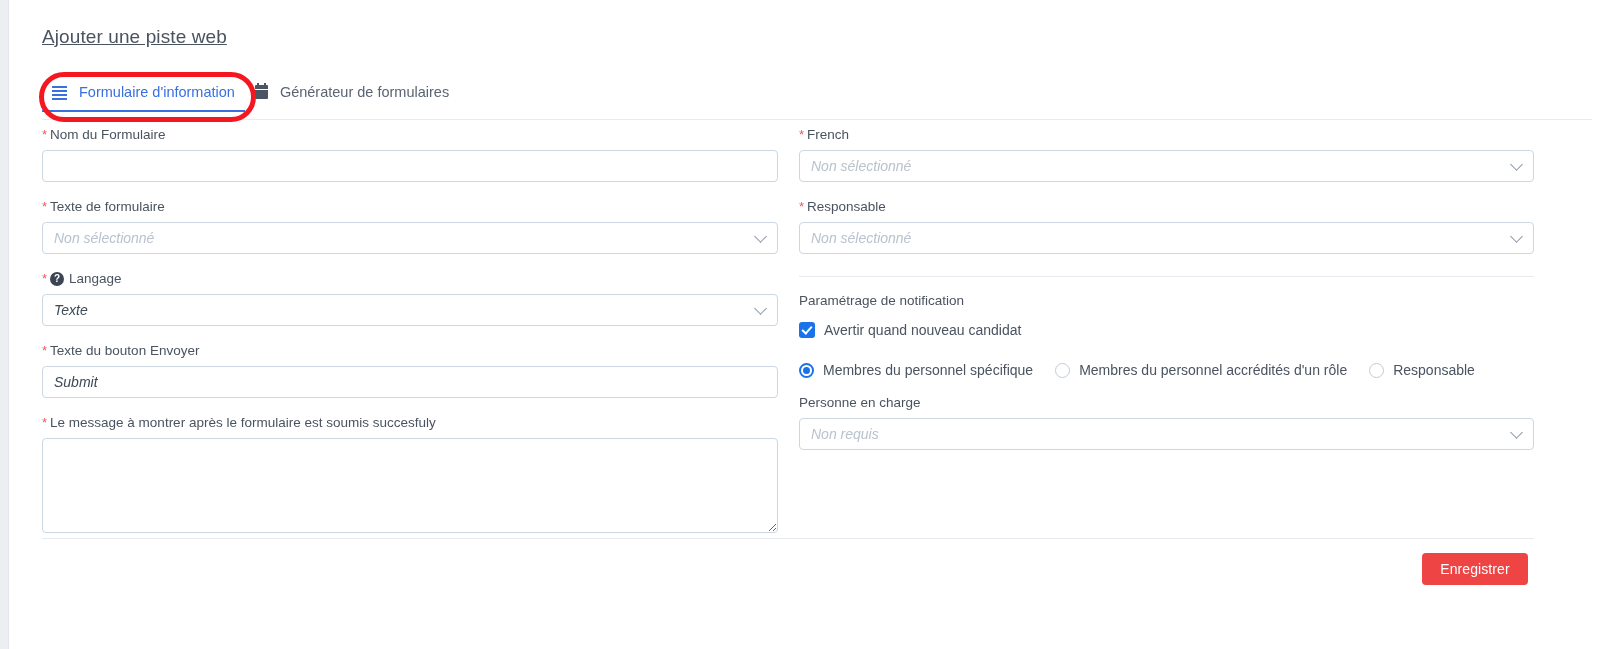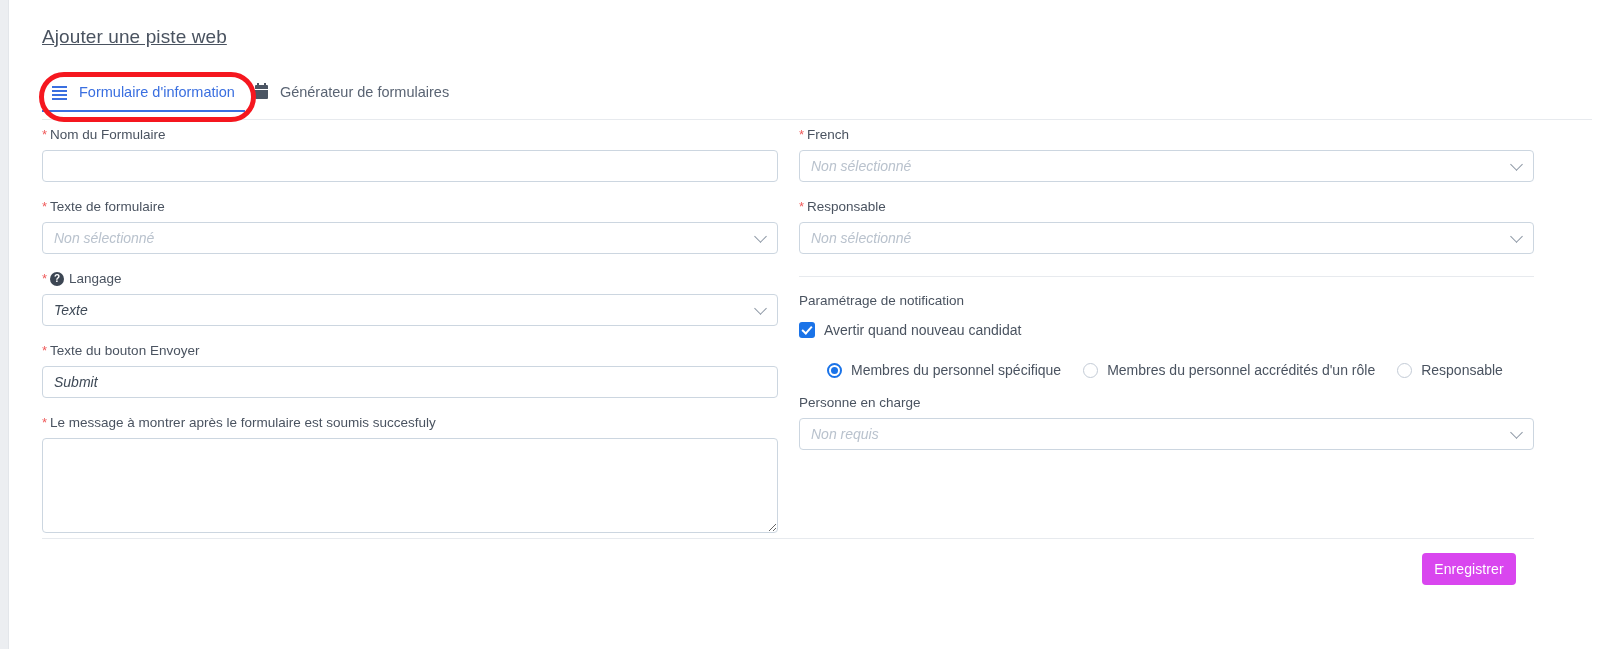--- a/index.html
+++ b/index.html
@@ -190,21 +190,21 @@
     content: "";
     position: absolute;
     left: 5px; top: 2px;
     width: 4px; height: 8px;
     border-right: 2px solid #fff;
     border-bottom: 2px solid #fff;
     transform: rotate(42deg);
   }
   .check-label { font-size: 14px; color: #4a5360; }
 
-  .radio-row { display: flex; align-items: flex-start; gap: 0px; margin-bottom: 16px; margin-left: 28px; }
+  .radio-row { display: flex; align-items: flex-start; gap: 0px; margin-bottom: 16px; }
   .radio-item { display: flex; align-items: center; gap: 9px; margin-right: 22px; cursor: pointer; }
   .radio {
     width: 15px; height: 15px;
     border-radius: 50%;
     border: 1.5px solid #c3cbd6;
     background: #fff;
     flex: none;
     position: relative;
   }
   .radio.on { border-color: #1a73e8; border-width: 2px; }
@@ -222,22 +222,22 @@
   .footer-divider {
     position: absolute;
     left: 33px; top: 538px;
     width: 1492px;
     height: 1px;
     background: #e7eaee;
   }
   .save-btn {
     position: absolute;
     left: 1413px; top: 553px;
-    width: 94px; height: 32px;
-    background: #d946ef;
+    width: 106px; height: 32px;
+    background: #ef4444;
     border: none;
     border-radius: 4px;
     color: #ffffff;
     font-size: 14px;
     font-family: "Liberation Sans", sans-serif;
     cursor: pointer;
     letter-spacing: .1px;
   }
 </style>
 </head>

